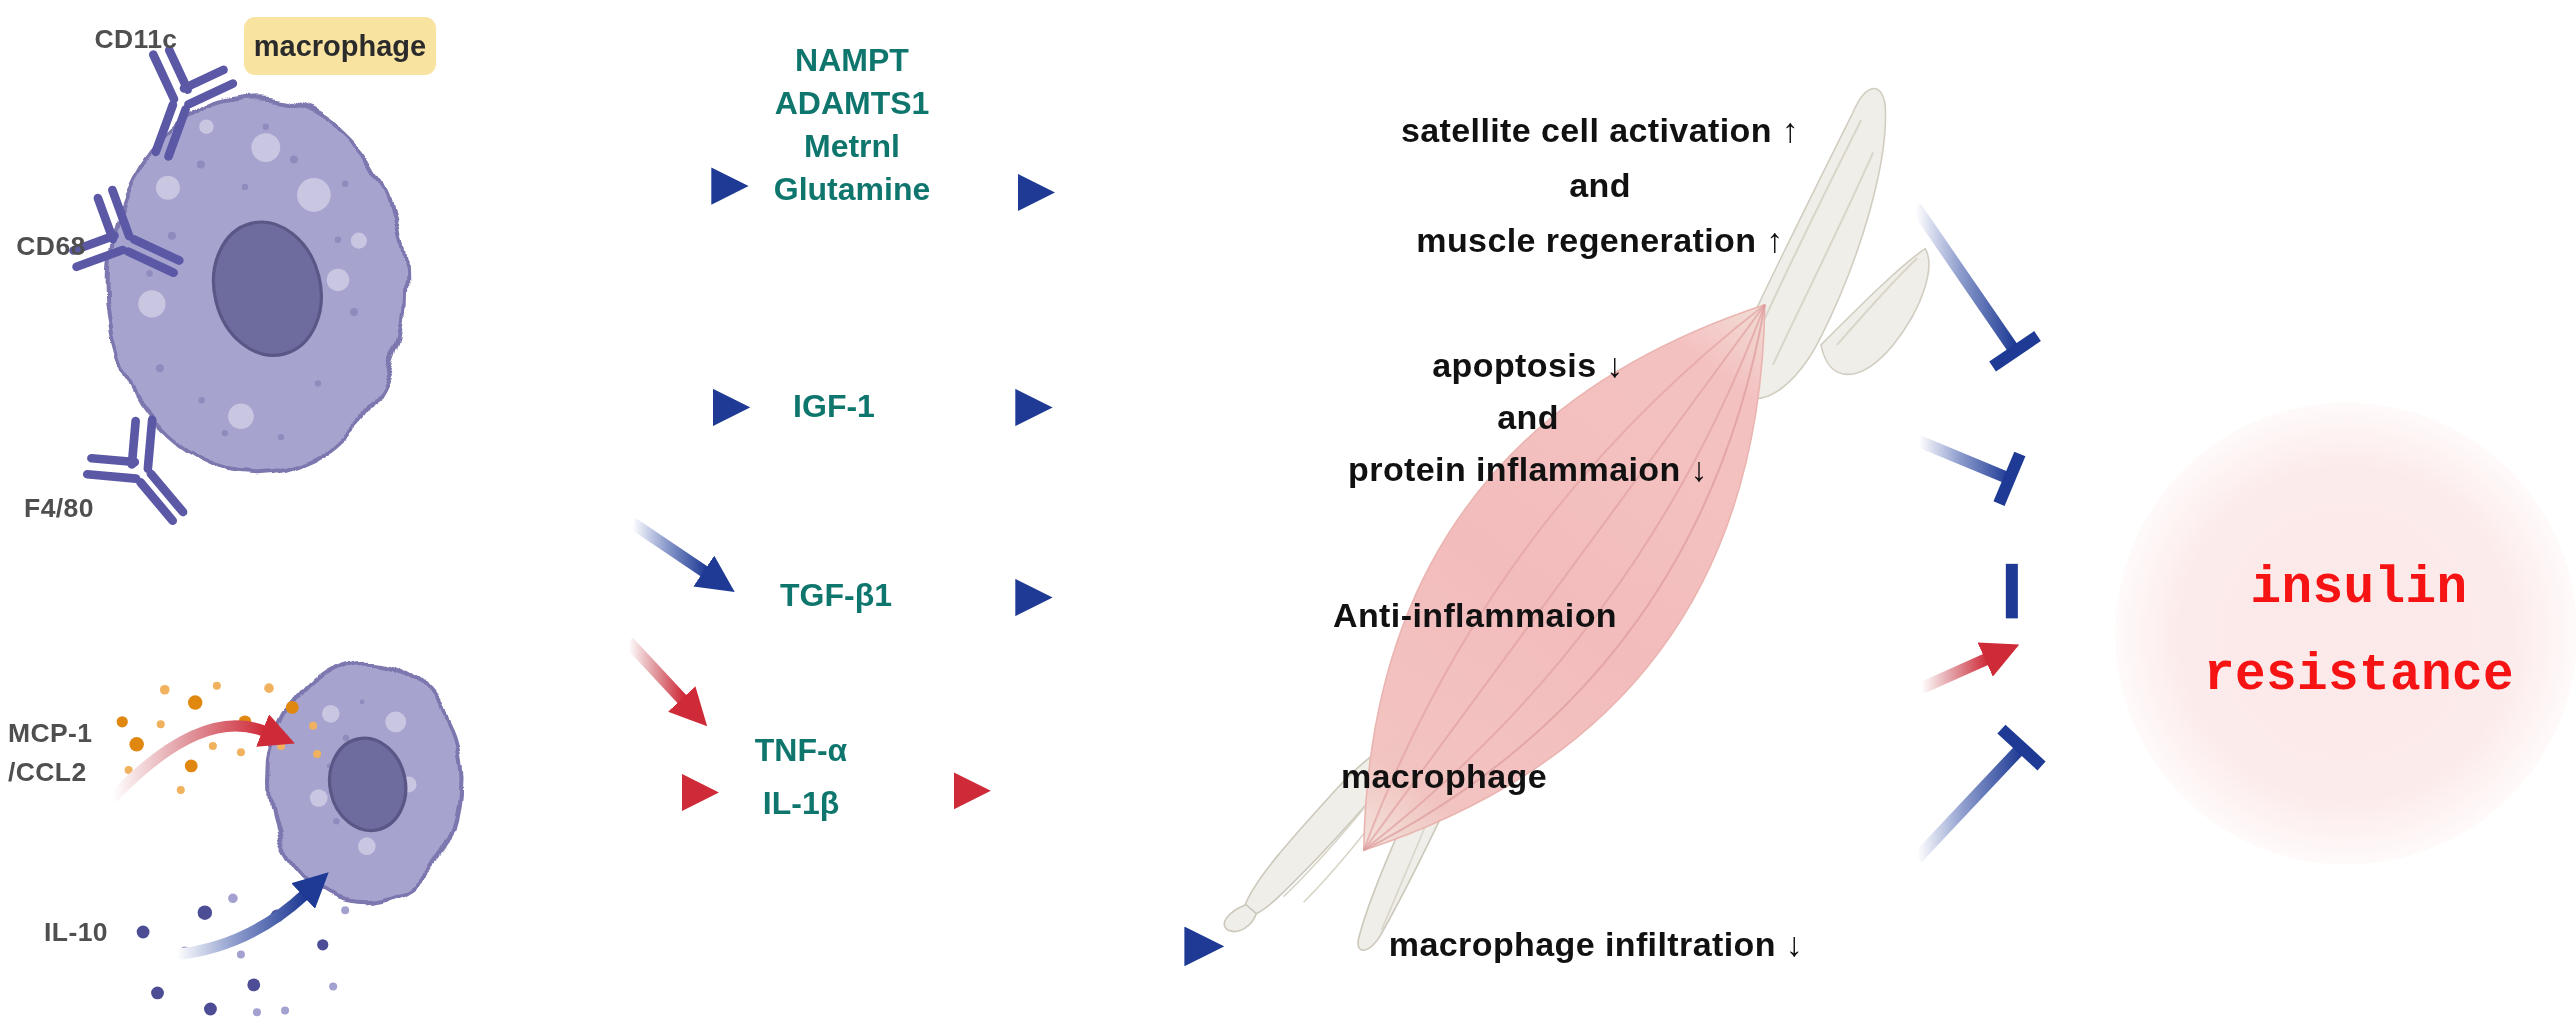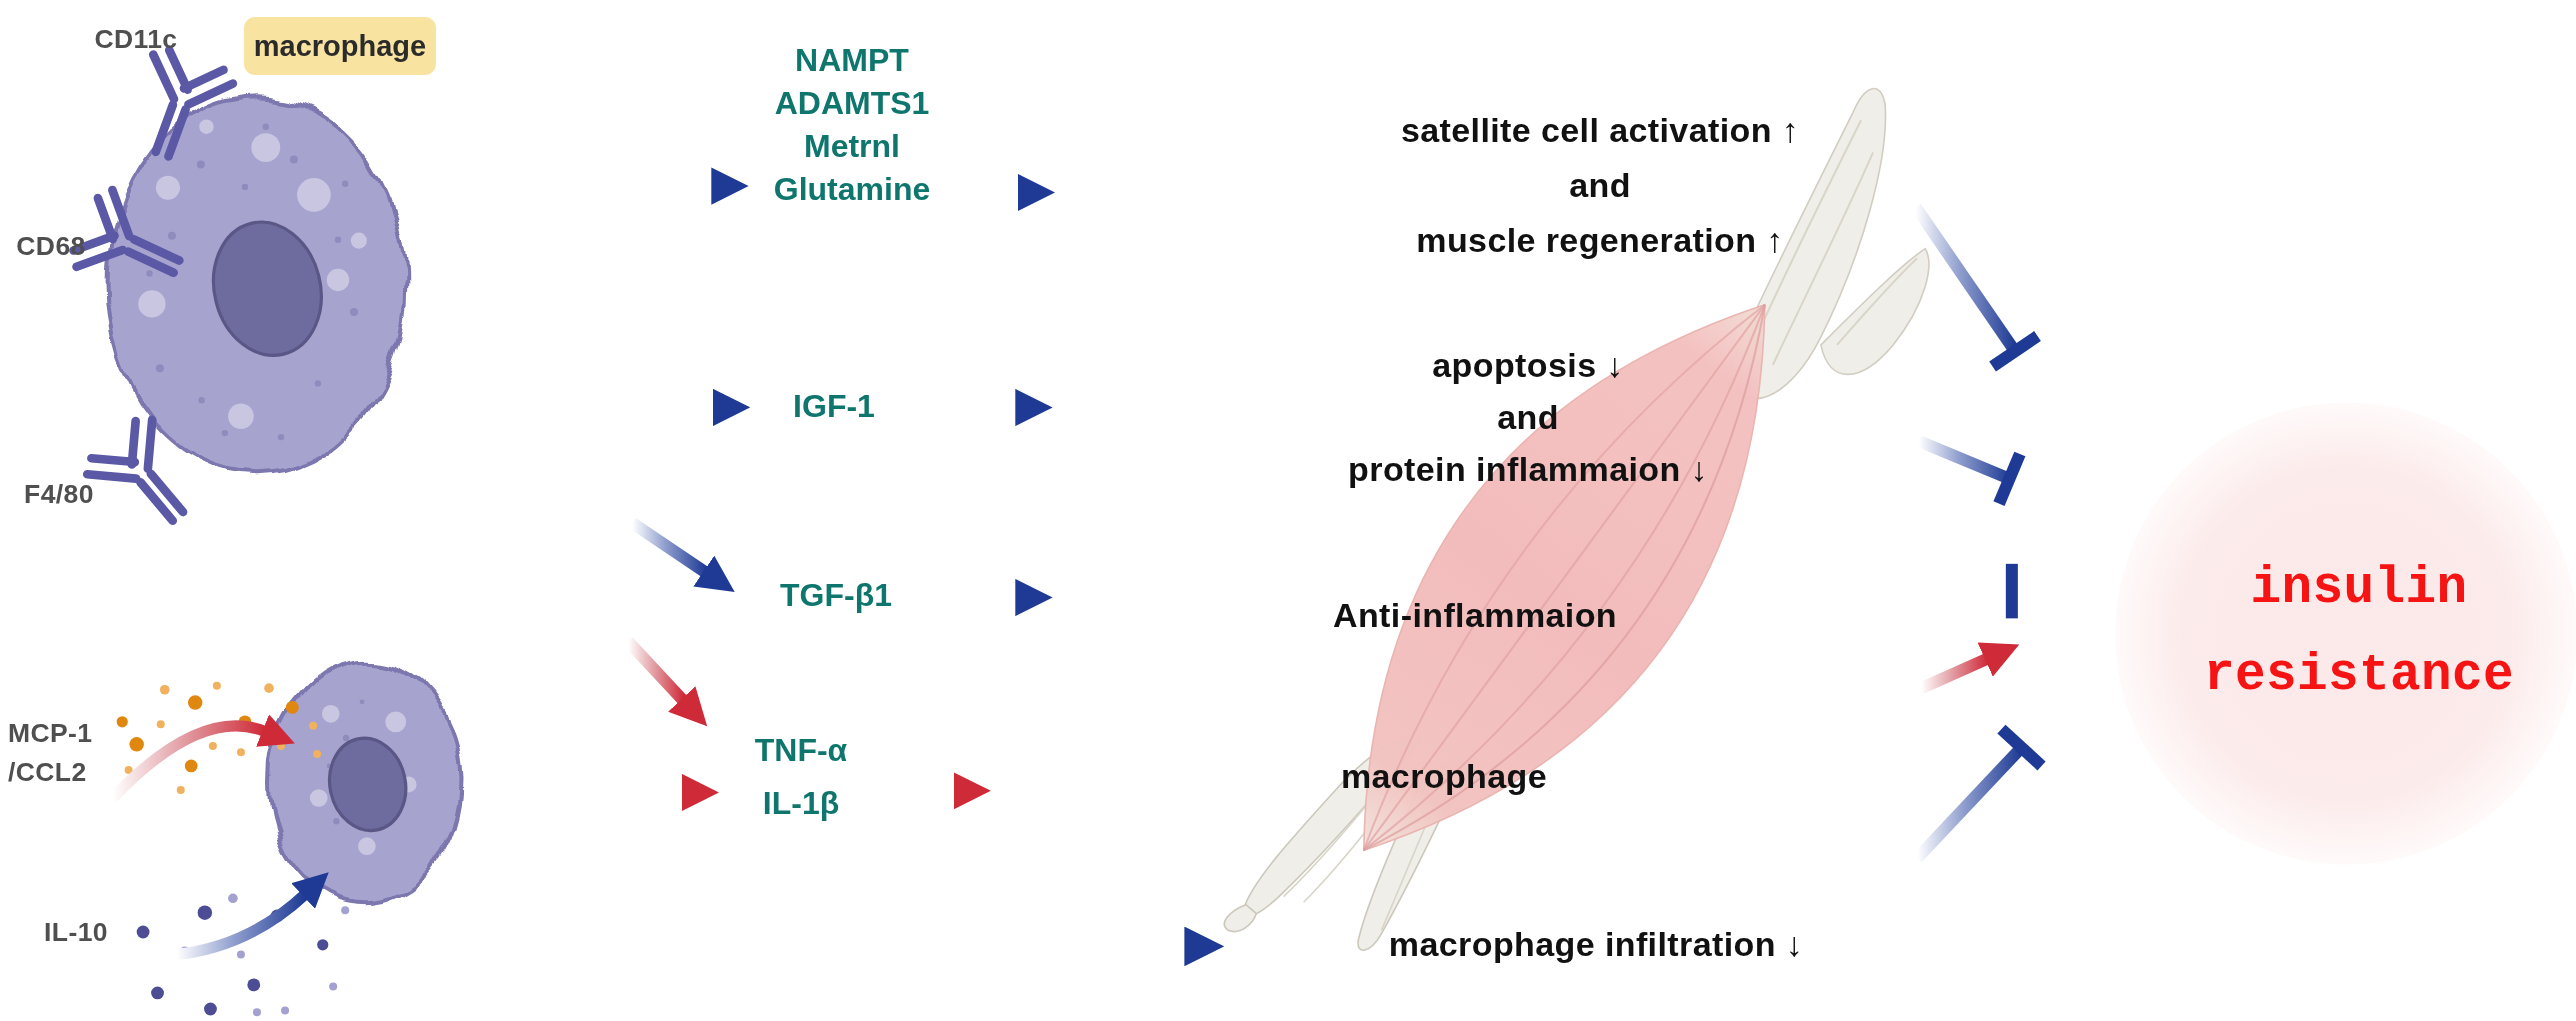--- a/index.html
+++ b/index.html
@@ -260,21 +260,21 @@
       <path d="M 2545,955 L 2495,909" stroke="#1e3a94" stroke-width="15"></path>
     </g>
   </svg>
 
   <div class="macro-box">
     <span>macrophage</span>
   </div>
 
   <div class="lbl marker-lbl" style="left:136px;top:39px">CD11c</div>
   <div class="lbl marker-lbl" style="left:51px;top:246px">CD68</div>
-  <div class="lbl marker-lbl" style="left:59px;top:494px">F4/80</div>
+  <div class="lbl marker-lbl" style="left:59px;top:508px">F4/80</div>
 
   <div class="lbl marker-lbl left-align" style="left:8px;top:753px;line-height:39px">
     <div>MCP-1</div>
     <div>/CCL2</div>
   </div>
   <div class="lbl marker-lbl" style="left:76px;top:932px">IL-10</div>
 
   <div class="lbl factor-lbl" style="left:852px;top:125px">
     <div>NAMPT</div>
     <div>ADAMTS1</div>

